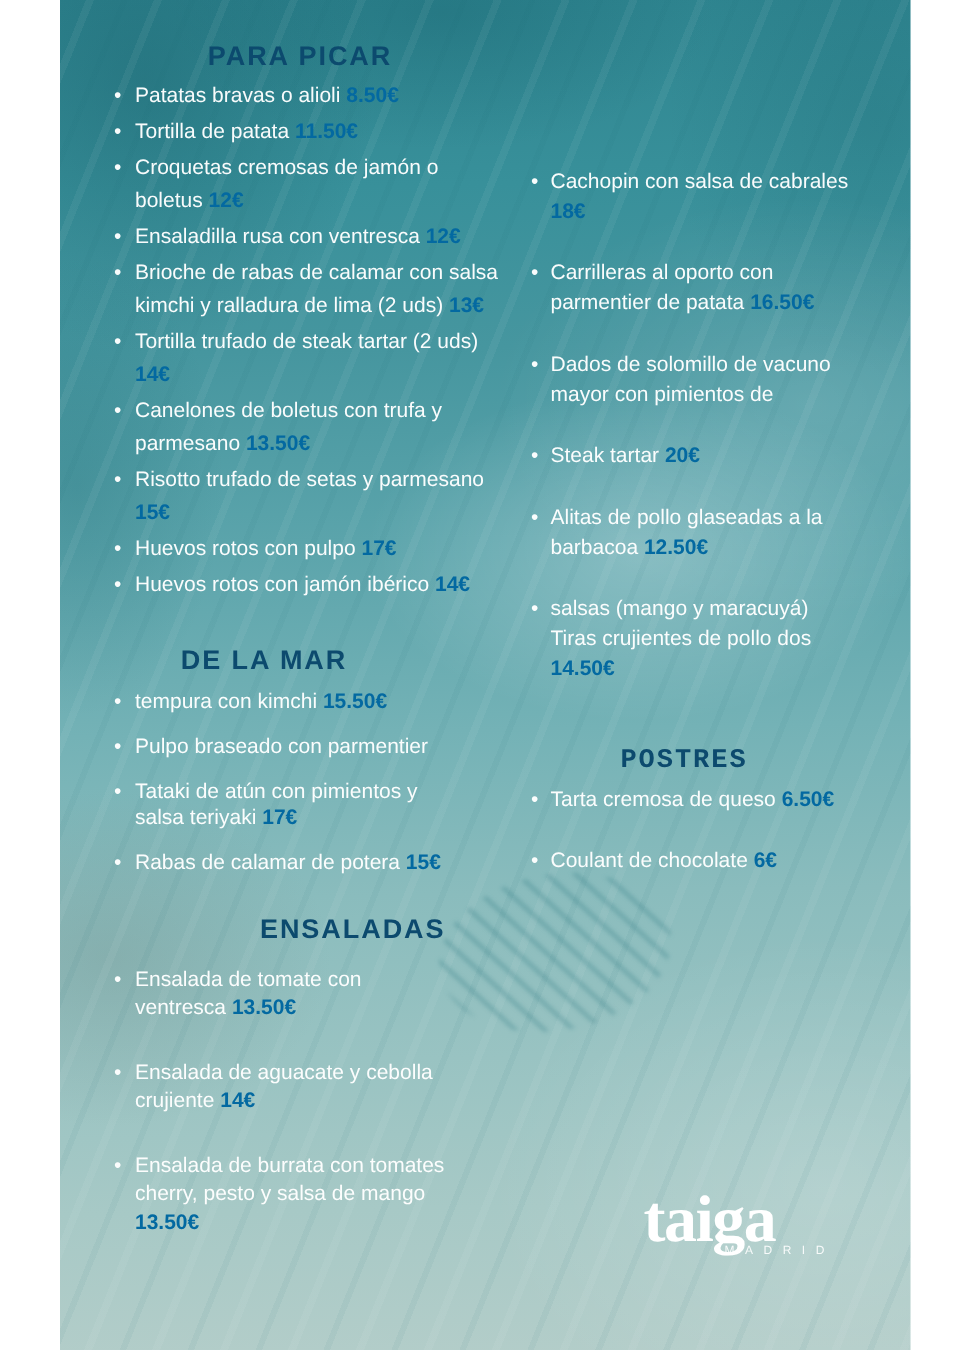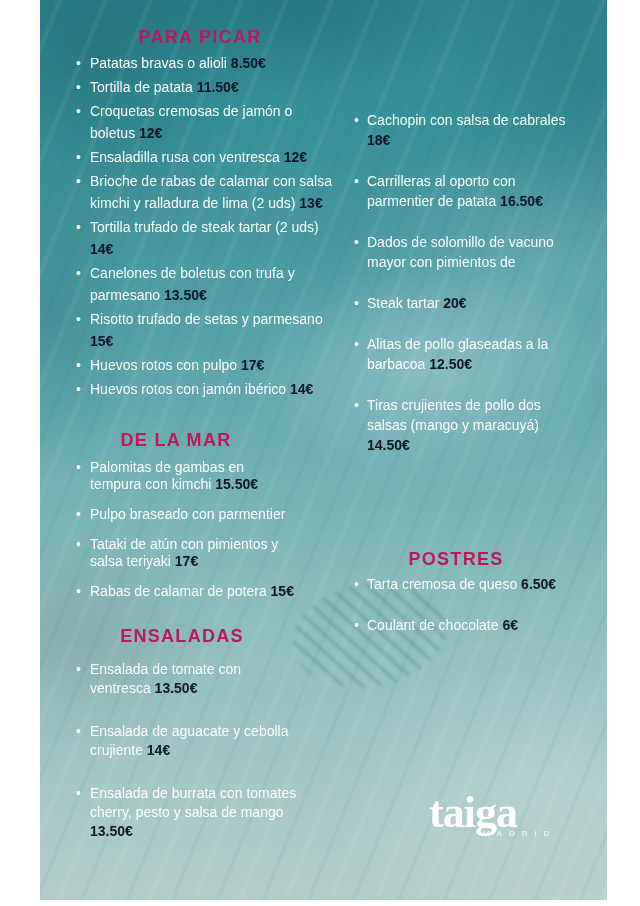--- a/index.html
+++ b/index.html
@@ -33,35 +33,35 @@
     position:absolute;left:252px;top:583px;width:156px;height:104px;
     background:repeating-linear-gradient(52deg, rgba(0,0,0,0) 0 10px, rgba(23,105,116,0.26) 10px 13px);
     transform:rotate(-10deg);border-radius:50%;filter:blur(1.5px);
   }
   
   .menu-column{position:absolute;color:#fff;}
   #col-left{left:75px;top:25px;width:270px;}
   #col-right{left:353px;top:110px;width:250px;}
   .sec-title{
     font-size:18px;line-height:24px;font-weight:700;letter-spacing:1.3px;
-    color:#be185d;text-align:center;margin:0;
+    color:#0c4a6e;text-align:center;margin:0;
   }
   #col-left .sec-title{width:230px;}
   #col-right .sec-title{width:196px;line-height:25px;}
   .sec-para-picar .sec-title{margin:0 0 3px 10px;}
   .sec-de-la-mar  .sec-title{margin:28px 0 7px -14px;}
-  .sec-ensaladas  .sec-title{margin:24px 0 12px -8px;}
+  .sec-ensaladas  .sec-title{margin:24px 0 12px -8px;text-align:right;}
   .sec-carnivoros .sec-title{margin:0 0 4px -2px;}
-  .sec-postres    .sec-title{margin:92px 0 2px 5px;}
+  .sec-postres    .sec-title{margin:40px 0 2px 5px;font-family:Liberation Mono, monospace;}
   .items{list-style:none;margin:0;padding:0;font-size:14px;color:rgba(255,255,255,0.97);}
   .item{position:relative;padding-left:15px;}
   #col-right .item{padding-left:14px;}
   .bullet{position:absolute;left:1px;top:0;font-size:14px;}
   .line{display:block;white-space:nowrap;}
-  .seg-b{font-weight:700;color:#0f172a;}
+  .seg-b{font-weight:700;color:#0369a1;}
   .seg-i{}
   .sec-para-picar .item{line-height:22px;margin-bottom:2px;}
   .sec-de-la-mar  .item{line-height:17px;margin-bottom:13px;}
   .sec-ensaladas  .item{line-height:19px;margin-bottom:24px;}
   .sec-carnivoros .item{line-height:20px;margin-bottom:21px;}
   .sec-postres    .item{line-height:20px;margin-bottom:21px;}
   .items .item:last-child{margin-bottom:0;}
   
   .logo{position:absolute;left:429px;top:788px;color:#ffffff;}
   .logo-word{
@@ -94,21 +94,21 @@
         <li class="item"><span class="bullet">•</span><span class="item-text"><span class="line"><span class="seg-n">Tortilla trufado de steak tartar </span><span class="seg-i">(2 uds)</span></span><span class="line"><span class="seg-b">14€</span></span></span></li>
         <li class="item"><span class="bullet">•</span><span class="item-text"><span class="line"><span class="seg-n">Canelones de boletus con trufa y</span></span><span class="line"><span class="seg-n">parmesano </span><span class="seg-b">13.50€</span></span></span></li>
         <li class="item"><span class="bullet">•</span><span class="item-text"><span class="line"><span class="seg-n">Risotto trufado de setas y parmesano</span></span><span class="line"><span class="seg-b">15€</span></span></span></li>
         <li class="item"><span class="bullet">•</span><span class="item-text"><span class="line"><span class="seg-n">Huevos rotos con pulpo </span><span class="seg-b">17€</span></span></span></li>
         <li class="item"><span class="bullet">•</span><span class="item-text"><span class="line"><span class="seg-n">Huevos rotos con jamón ibérico </span><span class="seg-b">14€</span></span></span></li>
       </ul>
     </section>
     <section class="menu-section sec-de-la-mar">
       <h2 class="sec-title">DE LA MAR</h2>
       <ul class="items">
-        <li class="item"><span class="bullet">•</span><span class="item-text"><span class="line"><span class="seg-n">Palomitas de gambas en</span></span><span class="line"><span class="seg-n">tempura con kimchi </span><span class="seg-b">15.50€</span></span></span></li>
+        <li class="item"><span class="bullet">•</span><span class="item-text"><span class="line"><span class="seg-n">tempura con kimchi </span><span class="seg-b">15.50€</span></span></span></li>
         <li class="item"><span class="bullet">•</span><span class="item-text"><span class="line"><span class="seg-n">Pulpo braseado con parmentier</span></span></span></li>
         <li class="item"><span class="bullet">•</span><span class="item-text"><span class="line"><span class="seg-n">Tataki de atún con pimientos y</span></span><span class="line"><span class="seg-n">salsa teriyaki </span><span class="seg-b">17€</span></span></span></li>
         <li class="item"><span class="bullet">•</span><span class="item-text"><span class="line"><span class="seg-n">Rabas de calamar de potera </span><span class="seg-b">15€</span></span></span></li>
       </ul>
     </section>
     <section class="menu-section sec-ensaladas">
       <h2 class="sec-title">ENSALADAS</h2>
       <ul class="items">
         <li class="item"><span class="bullet">•</span><span class="item-text"><span class="line"><span class="seg-n">Ensalada de tomate con</span></span><span class="line"><span class="seg-n">ventresca </span><span class="seg-b">13.50€</span></span></span></li>
         <li class="item"><span class="bullet">•</span><span class="item-text"><span class="line"><span class="seg-n">Ensalada de aguacate y cebolla</span></span><span class="line"><span class="seg-n">crujiente </span><span class="seg-b">14€</span></span></span></li>
@@ -117,21 +117,21 @@
     </section>
   </div>
 <div class="menu-column" id="col-right">
     <section class="menu-section sec-carnivoros">
       <ul class="items">
         <li class="item"><span class="bullet">•</span><span class="item-text"><span class="line"><span class="seg-n">Cachopin con salsa de cabrales</span></span><span class="line"><span class="seg-b">18€</span></span></span></li>
         <li class="item"><span class="bullet">•</span><span class="item-text"><span class="line"><span class="seg-n">Carrilleras al oporto con</span></span><span class="line"><span class="seg-n">parmentier de patata </span><span class="seg-b">16.50€</span></span></span></li>
         <li class="item"><span class="bullet">•</span><span class="item-text"><span class="line"><span class="seg-n">Dados de solomillo de vacuno</span></span><span class="line"><span class="seg-n">mayor con pimientos de</span></span></span></li>
         <li class="item"><span class="bullet">•</span><span class="item-text"><span class="line"><span class="seg-n">Steak tartar </span><span class="seg-b">20€</span></span></span></li>
         <li class="item"><span class="bullet">•</span><span class="item-text"><span class="line"><span class="seg-n">Alitas de pollo glaseadas a la</span></span><span class="line"><span class="seg-n">barbacoa </span><span class="seg-b">12.50€</span></span></span></li>
-        <li class="item"><span class="bullet">•</span><span class="item-text"><span class="line"><span class="seg-n">Tiras crujientes de pollo dos</span></span><span class="line"><span class="seg-n">salsas </span><span class="seg-i">(mango y maracuyá)</span></span><span class="line"><span class="seg-b">14.50€</span></span></span></li>
+        <li class="item"><span class="bullet">•</span><span class="item-text"><span class="line"><span class="seg-n">salsas </span><span class="seg-i">(mango y maracuyá)</span></span><span class="line"><span class="seg-n">Tiras crujientes de pollo dos</span></span><span class="line"><span class="seg-b">14.50€</span></span></span></li>
       </ul>
     </section>
     <section class="menu-section sec-postres">
       <h2 class="sec-title">POSTRES</h2>
       <ul class="items">
         <li class="item"><span class="bullet">•</span><span class="item-text"><span class="line"><span class="seg-n">Tarta cremosa de queso </span><span class="seg-b">6.50€</span></span></span></li>
         <li class="item"><span class="bullet">•</span><span class="item-text"><span class="line"><span class="seg-n">Coulant de chocolate </span><span class="seg-b">6€</span></span></span></li>
       </ul>
     </section>
   </div>

